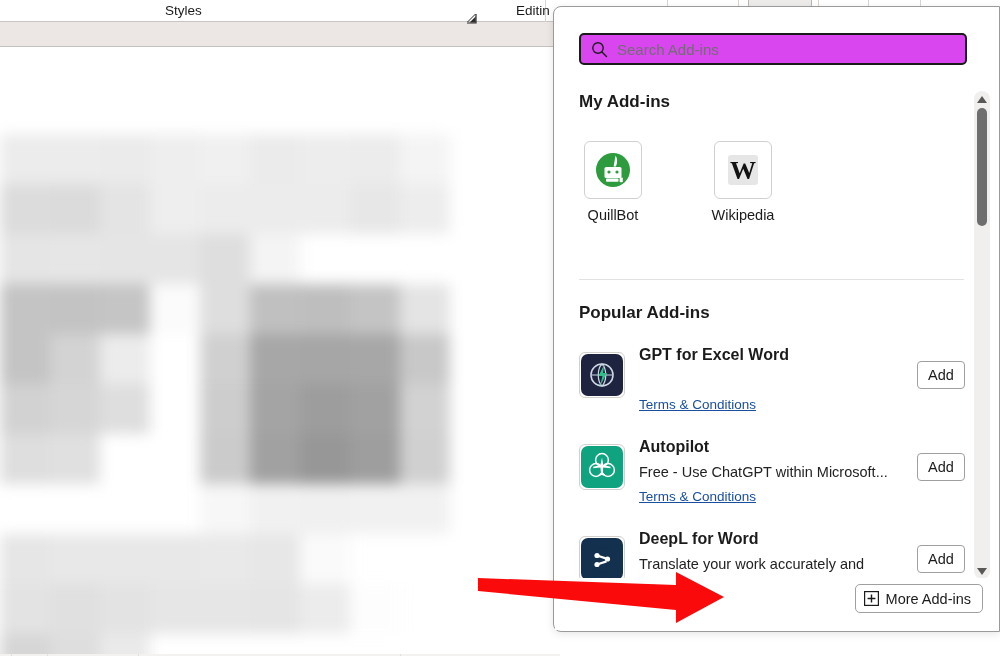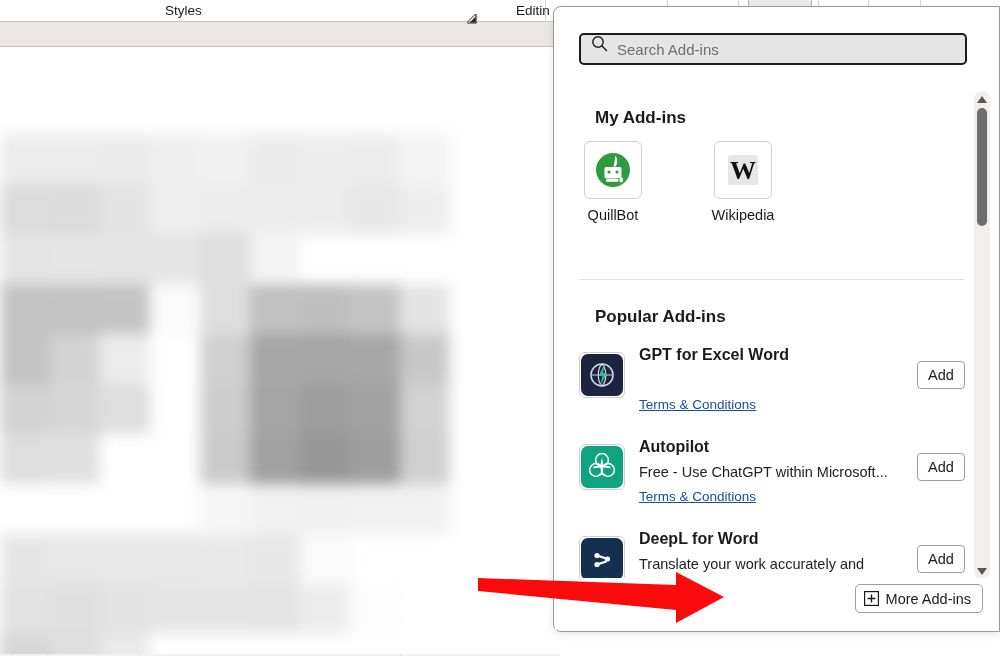--- a/index.html
+++ b/index.html
@@ -68,46 +68,46 @@
     border: 1px solid #9a9a9a;
     border-top-left-radius: 8px;
     border-bottom-left-radius: 8px;
     box-shadow: 0 2px 8px rgba(0,0,0,0.10);
   }
 
   .search-wrap { position: absolute; left: 25px; top: 26px; width: 388px; height: 32px; }
   .search-box {
     width: 100%; height: 100%;
     border: 2px solid #1b1b1b; border-radius: 5px;
-    background: #e5e5e5;
-    display: flex; padding-left: 10px;
+    background: #d946ef;
+    display: flex; align-items: center; padding-left: 10px;
   }
   .search-icon { width: 17px; height: 17px; flex: none; margin-right: 9px; }
   .search-input {
     border: none; outline: none; background: transparent;
     font-family: "Liberation Sans", sans-serif;
     font-size: 15px; color: #1b1b1b; width: 330px; padding: 0;
   }
   .search-input::placeholder { color: #6f6f6f; opacity: 1; }
 
   
   .scroll-region {
     position: absolute; left: 1px; top: 72px; width: 424px; height: 500px;
     overflow: hidden;
   }
   .section-title {
     font-size: 17px; font-weight: bold; color: #1b1b1b;
-    margin: 16px; padding: 0;
+    margin: 0; padding: 0;
   }
   .my-addins-title { position: absolute; left: 24px; top: 13px; }
   .divider {
     position: absolute; left: 24px; top: 200px; width: 385px; height: 1px;
     background: #e3e1df;
   }
-  .popular-title { position: absolute; left: 24px; top: 212px; }
+  .popular-title { position: absolute; left: 24px; top: 224px; }
 
   
   .tiles { position: absolute; left: 24px; top: 62px; display: flex; gap: 62px; }
   .tile { width: 68px; display: flex; flex-direction: column; align-items: center; cursor: default; }
   .tile-icon-box {
     width: 58px; height: 58px;
     border: 1px solid #d2d0ce; border-radius: 6px;
     background: #fff;
     display: flex; align-items: center; justify-content: center;
   }

